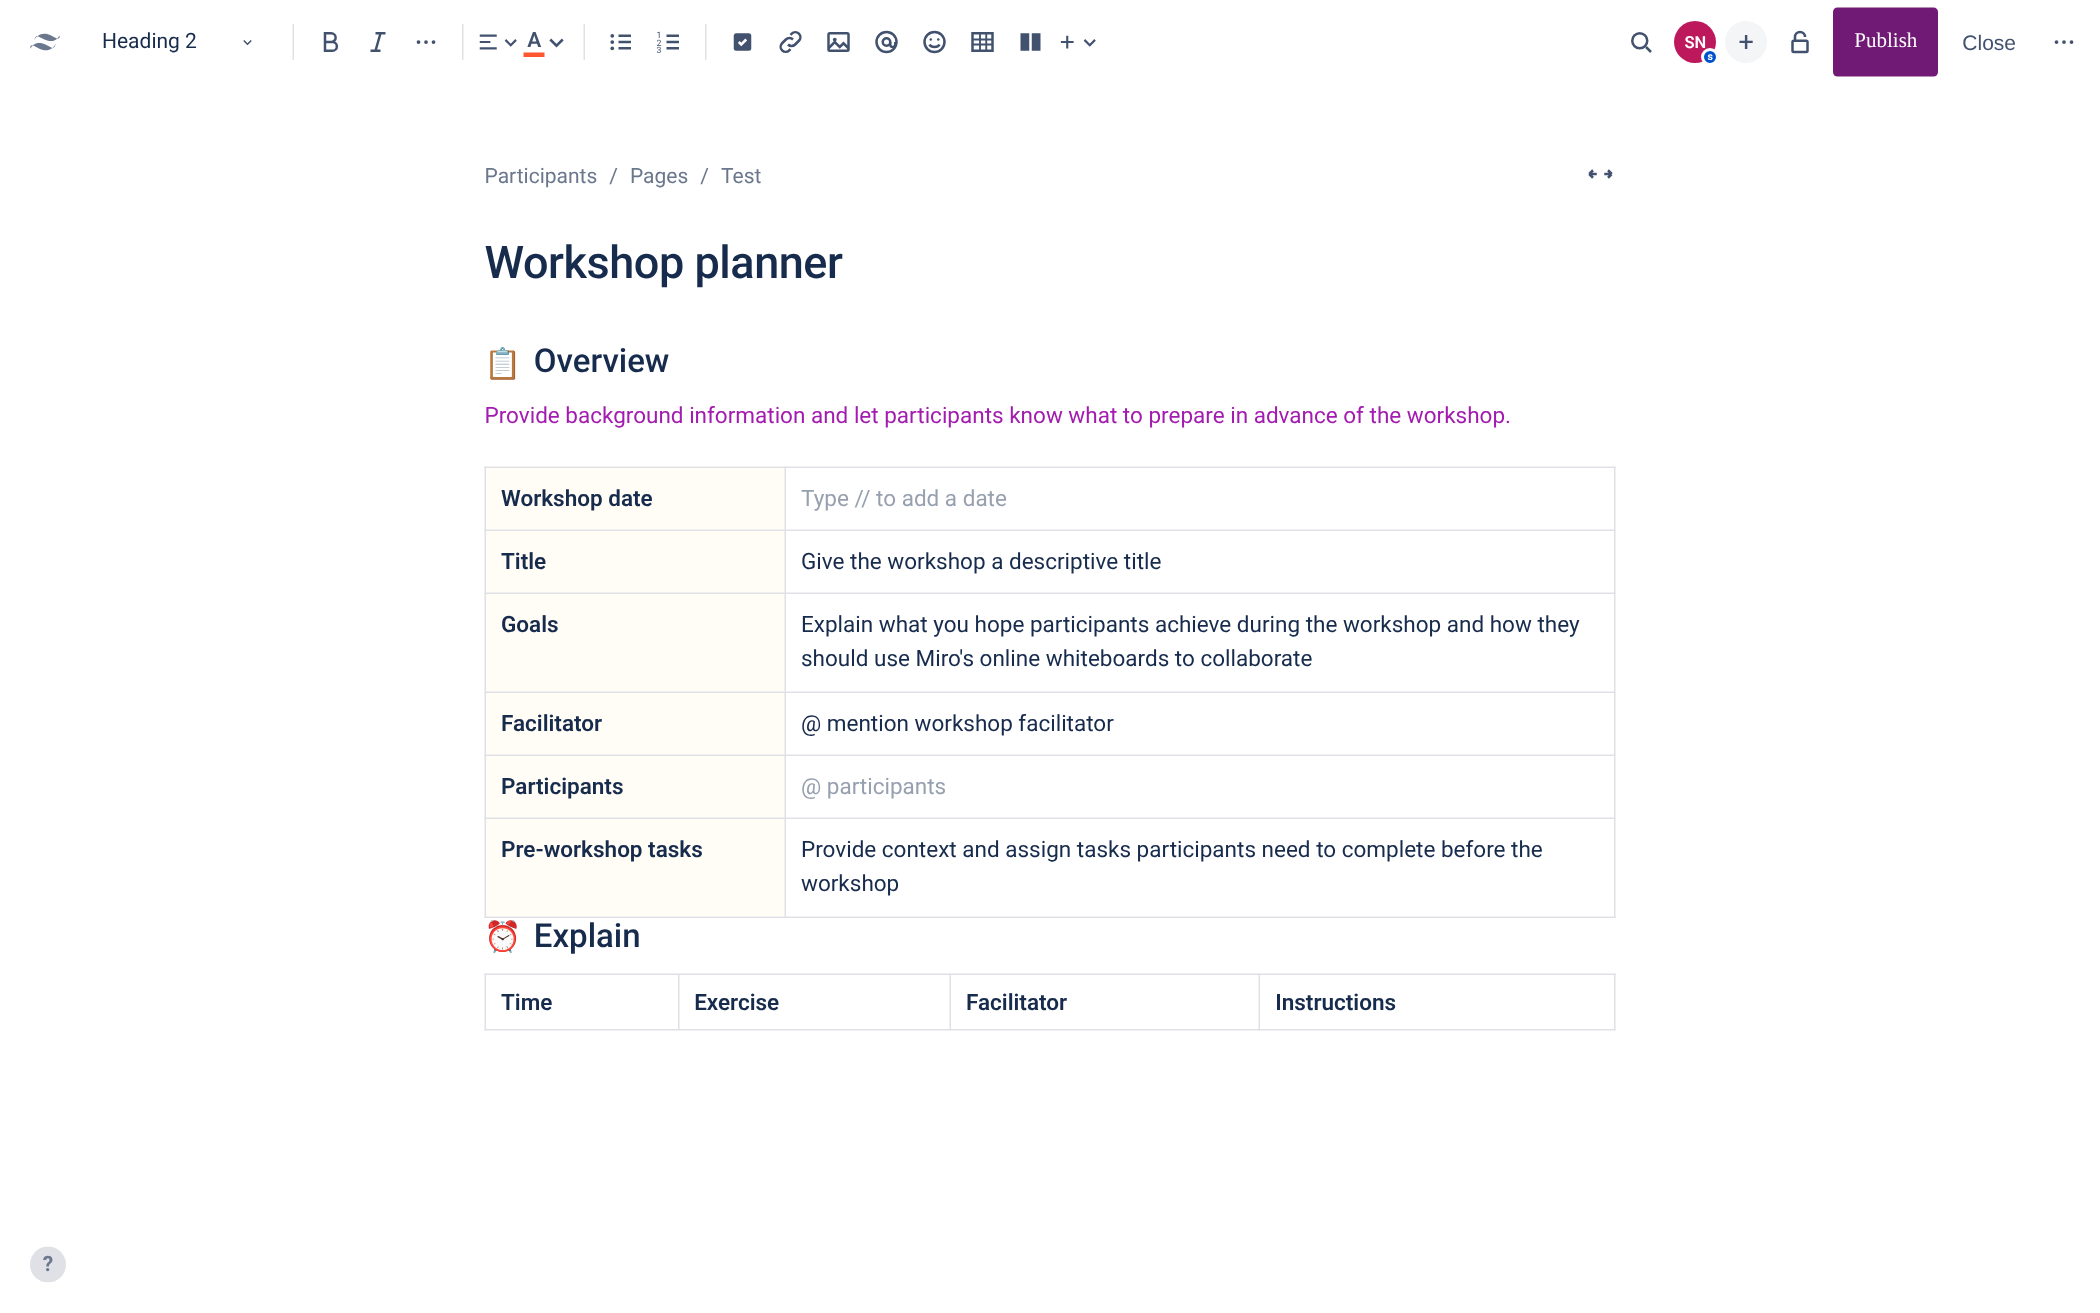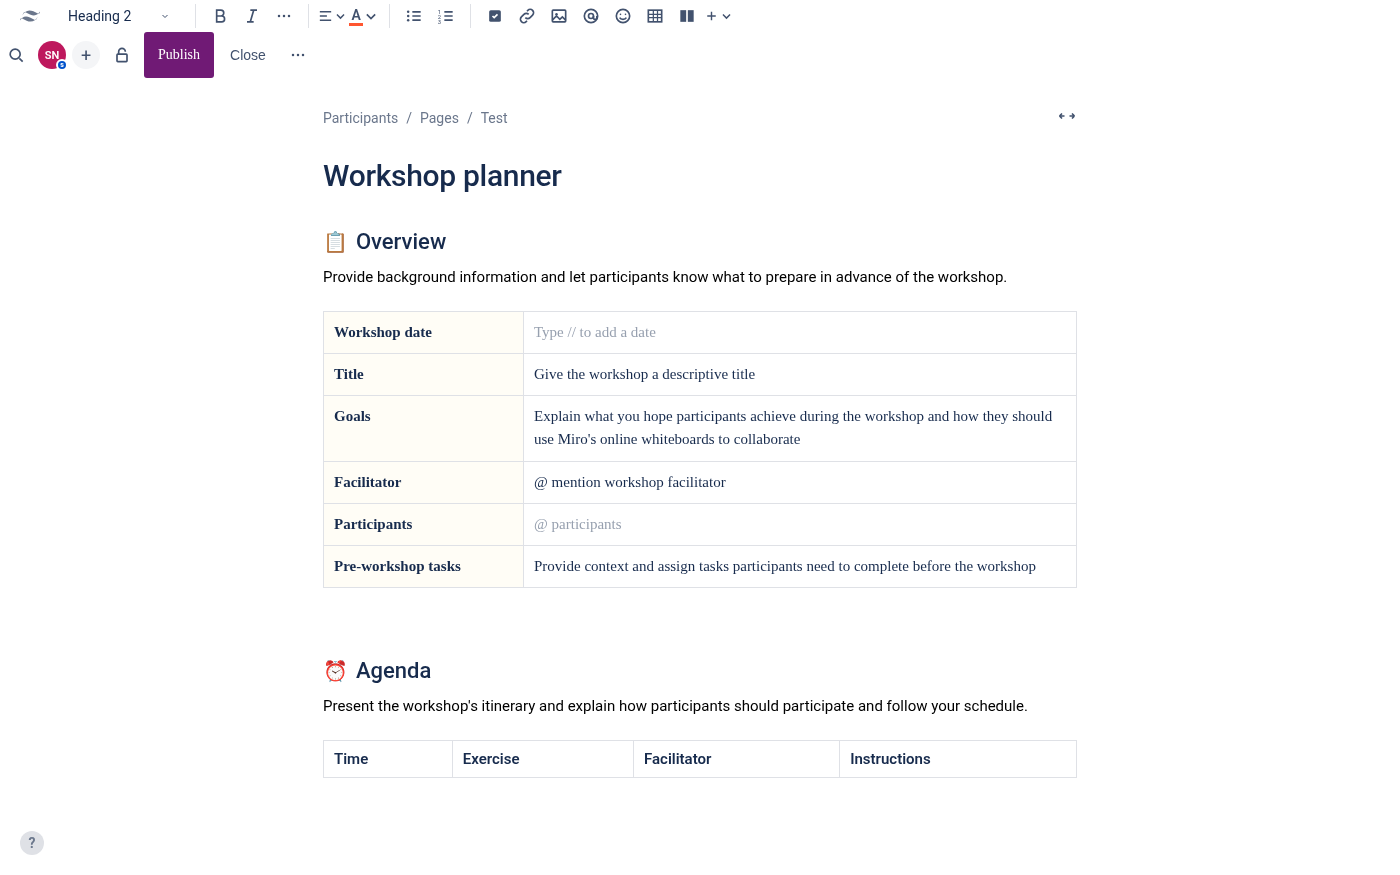--- a/index.html
+++ b/index.html
@@ -9,24 +9,23 @@
     color: #172B4D;
     width: 1400px;
     height: 875px;
     overflow: hidden;
     position: relative;
   }
   
   .toolbar {
     height: 56px;
     display: flex;
-    align-items: flex-start;
+    align-items: center;
     padding: 0 8px 0 0;
     border-bottom: 0;
-    flex-direction: column;
   }
   .toolbar-left { display:flex; align-items:center; flex:1; }
   .toolbar-right { display:flex; align-items:center; gap:6px; }
   .logo-wrap { width:60px; display:flex; align-items:center; justify-content:center; }
   .logo { width:24px; height:24px; fill:#6B778C; }
   .heading-select {
     display:flex; align-items:center; gap:30px;
     font-size:14px; color:#172B4D; padding:6px 8px; border-radius:3px;
     cursor:pointer; margin-right:8px;
   }
@@ -72,25 +71,24 @@
     width: 754px;
   }
   .breadcrumb-row { display:flex; align-items:center; justify-content:space-between; margin-bottom:28px; }
   .breadcrumb { font-size:14px; color:#6B778C; display:flex; gap:8px; }
   .breadcrumb span { color:#6B778C; }
   .bc-sep { color:#6B778C; }
   .expand-icon { color:#42526E; cursor:pointer; }
   h1.page-title { font-size:30px; font-weight:500; color:#172B4D; margin-bottom:36px; letter-spacing:-0.01em;}
   h2.section { font-size:22px; font-weight:500; color:#172B4D; margin-bottom:12px; display:flex; align-items:center; gap:8px;}
   .emoji { font-size:20px; }
-  p.desc { font-size:15px; color:#000000; margin-bottom:22px; line-height:1.5;}
+  p.desc { font-size:15px; color:#a21caf; margin-bottom:22px; line-height:1.5;}
   table.data {
-    width:100%; border-collapse:collapse; margin-bottom:70px;
+    width:100%; border-collapse:collapse; 
     border:1px solid #DFE1E6;
-    font-family:Liberation Serif, serif;
   }
   table.data td {
     border:1px solid #DFE1E6; padding:9px 10px; font-size:15px; vertical-align:top;
     line-height:1.55;
   }
   table.data td.label { background:#FFFDF6; font-weight:600; width:200px; color:#172B4D;}
   table.data td.val { color:#172B4D; }
   table.data td.placeholder { color:#97A0AF; }
   table.agenda { width:100%; border-collapse:collapse; border:1px solid #DFE1E6;}
   table.agenda th { border:1px solid #DFE1E6; padding:9px 10px; font-size:15px; text-align:left; font-weight:600; background:#fff;}
@@ -307,23 +305,22 @@
           </tr>
           <tr>
             <td class="label">Pre-workshop tasks</td>
             <td class="val">Provide context and assign tasks participants need to complete before the workshop</td>
           </tr>
         </tbody>
     </table>
 
     <h2 class="section">
       <span class="emoji">⏰</span>
-      <span>Agenda</span>
+      <span>Explain</span>
     </h2>
-    <p class="desc">Present the workshop's itinerary and explain how participants should participate and follow your schedule.</p>
 
     <table class="agenda">
       <thead>
           <tr id="agenda-head">
             <th>Time</th>
             <th>Exercise</th>
             <th>Facilitator</th>
             <th>Instructions</th>
           </tr>
         </thead>

